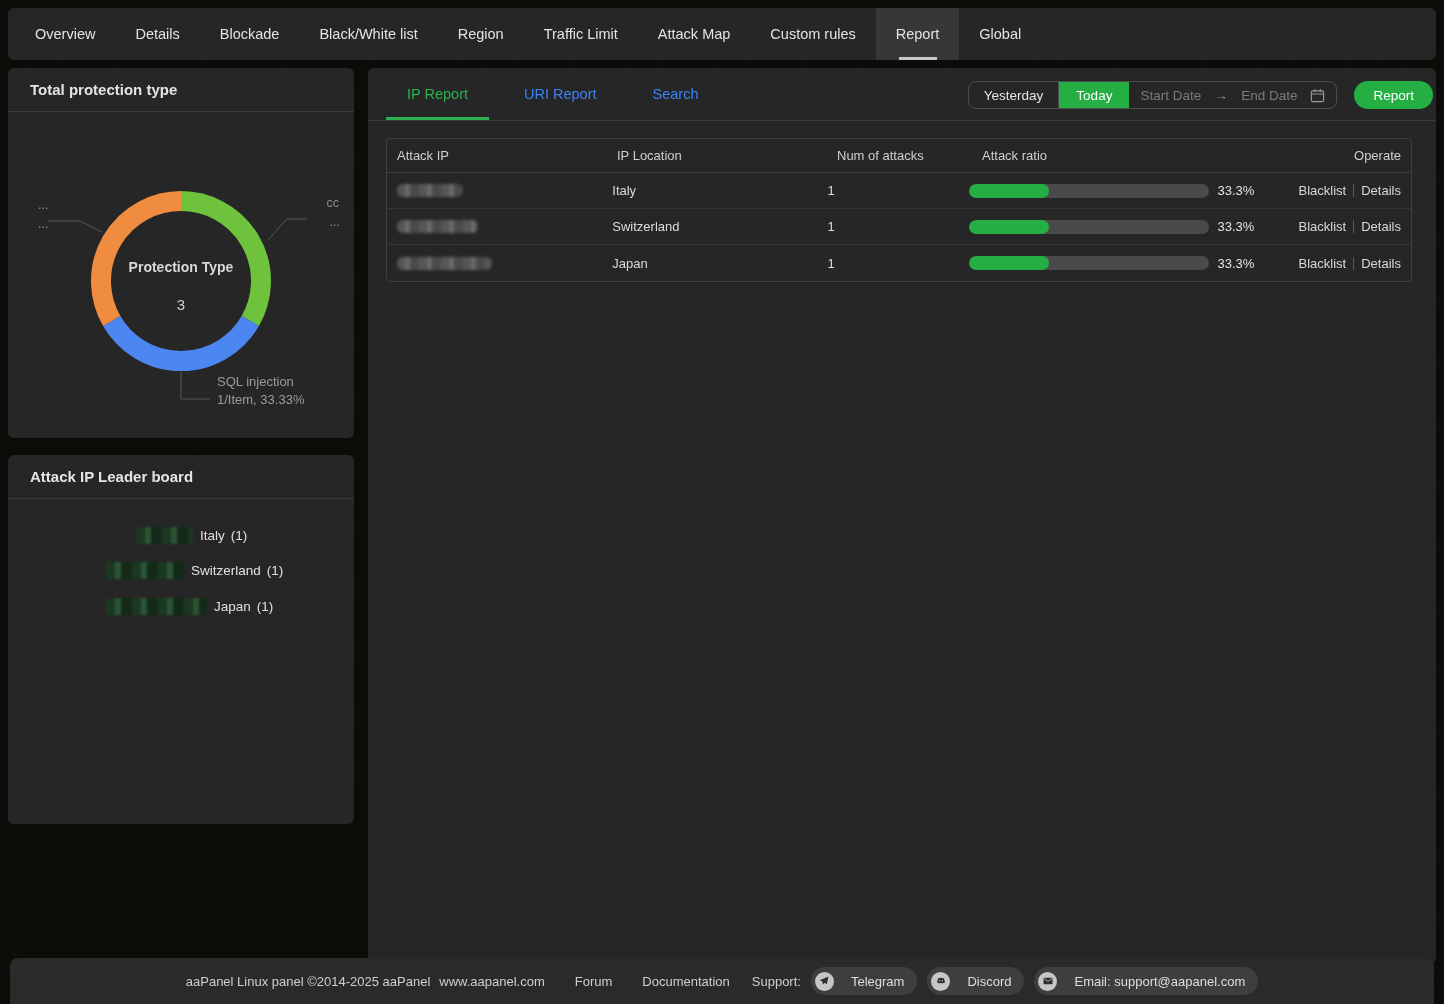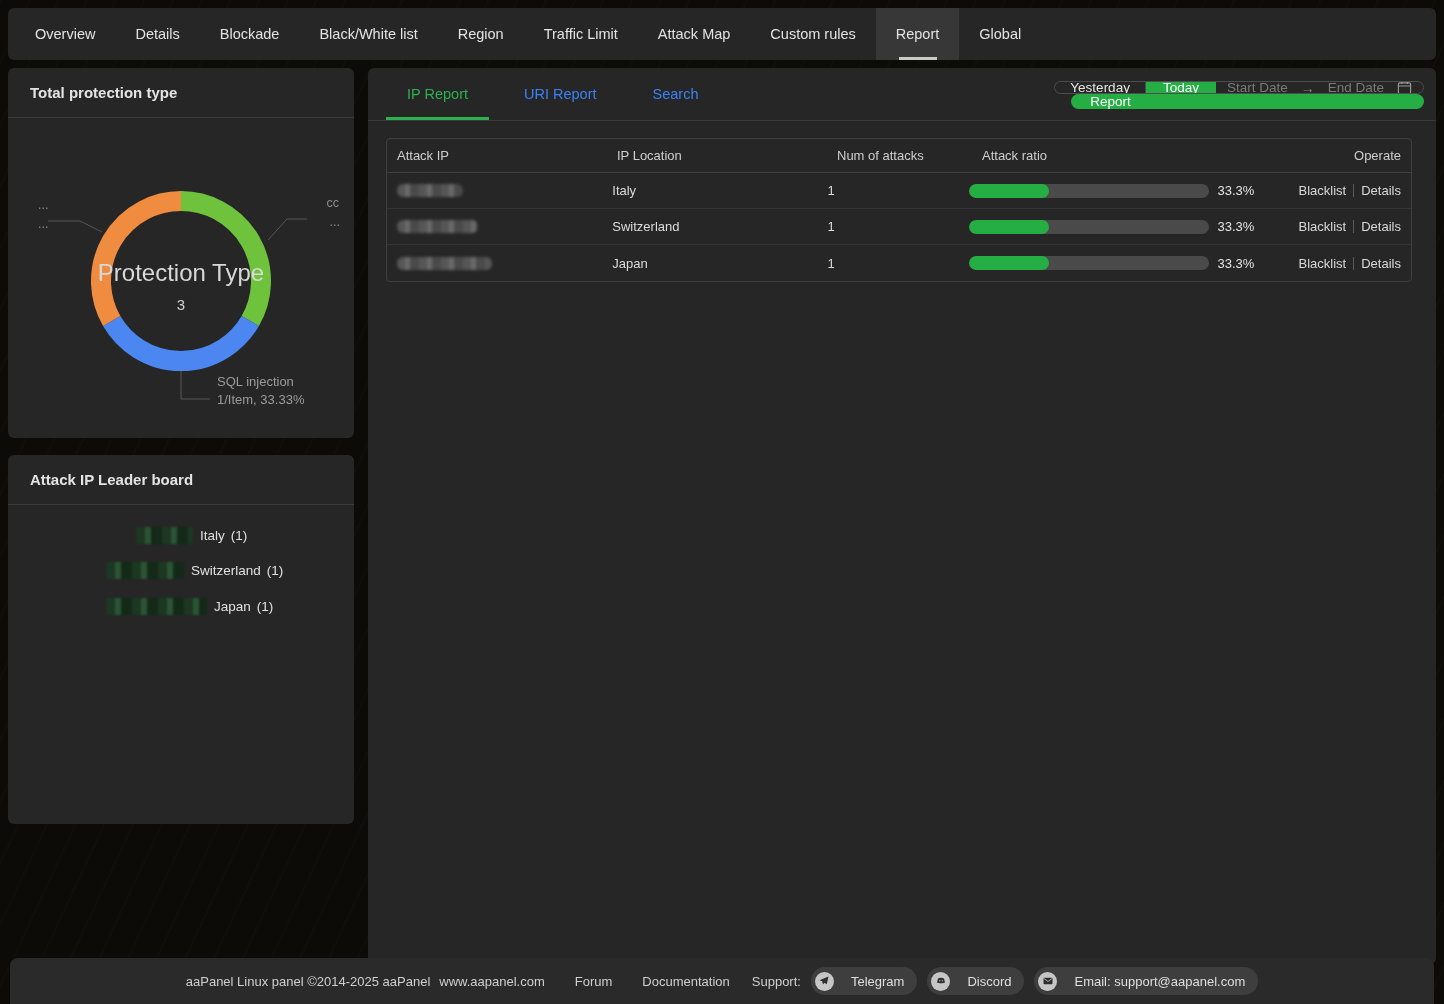--- a/index.html
+++ b/index.html
@@ -11,47 +11,47 @@
     background-image:repeating-linear-gradient(115deg, rgba(255,255,255,0.012) 0 2px, transparent 2px 26px);
   }
   
   .topnav { position:absolute; left:8px; top:8px; width:1428px; height:52px;
     background:#262626; border-radius:6px; display:flex; align-items:stretch; padding-left:7px; }
   .nav-item { display:flex; align-items:center; padding:0 20px; font-size:14.5px; color:#e3e3e3; cursor:pointer; position:relative; white-space:nowrap; }
   .nav-item.active { background:#373737; }
   .nav-underline { position:absolute; bottom:0; left:50%; transform:translateX(-50%); width:38px; height:3px; background:#c9c9c9; }
   
   .panel { position:absolute; background:#262626; border-radius:6px; }
-  .panel-header { height:50px; display:flex; align-items:center; padding-left:22px;
+  .panel-header { height:44px; display:flex; align-items:center; padding-left:22px;
     font-size:15px; font-weight:700; color:#e4e4e4; border-bottom:1px solid #3a3a3a; }
   #panel-protection { left:8px; top:68px; width:346px; height:370px; }
   #panel-leaderboard { left:8px; top:455px; width:346px; height:369px; }
   #main-panel { left:368px; top:68px; width:1068px; height:896px; }
   
   .donut-svg { position:absolute; left:0; top:0; pointer-events:none; }
   .lbl { position:absolute; font-size:12.5px; color:#8d8d8d; line-height:14px; }
   .lbl-bottom-name { font-size:13px; color:#9b9b9b; }
   .lbl-bottom-val { font-size:13px; color:#9b9b9b; }
   .center-title { position:absolute; left:0; right:0; text-align:center; top:191px;
-    font-size:24px; font-weight:400; color:#d8d8d8; }
+    font-size:14px; font-weight:700; color:#d8d8d8; }
   .center-value { position:absolute; left:0; right:0; text-align:center; top:228px;
     font-size:15px; color:#d2d2d2; }
   
   .lb-row { position:absolute; display:flex; align-items:center; }
   .lb-bar { height:17px; border-radius:2px;
     background:repeating-linear-gradient(90deg,#1c3823 0 9px,#2b5434 9px 15px,#142a19 15px 26px);
     filter:blur(1.2px); }
   .lbw0 { width:57px; } .lbw1 { width:78px; } .lbw2 { width:101px; }
   .lb-label { margin-left:7px; font-size:13.5px; color:#e0e0e0; display:flex; gap:6px; }
   
   .report-header { height:53px; border-bottom:1px solid #3a3a3a; display:flex; align-items:stretch; padding-left:18px; position:relative; }
   .rtab { display:flex; align-items:center; padding:3px 21px 0 21px; margin-right:14px;
     font-size:14.5px; color:#3b82f6; border-bottom:3px solid transparent; cursor:pointer; }
   .rtab.active { color:#2db150; border-bottom-color:#2db150; }
-  .controls { position:absolute; right:12px; top:13px; display:flex; height:28px;flex-direction:column; }
+  .controls { position:absolute; right:3px; top:13px; display:flex; align-items:center; height:28px; }
   .seg-group { display:flex; align-items:stretch; height:28px; border:1px solid #4d4d4d; border-radius:8px; overflow:hidden; }
   .seg-btn { display:flex; align-items:center; padding:0 15px; font-size:13.5px; color:#e6e6e6; cursor:pointer; }
   .seg-btn.today { background:#24ae44; color:#fff; border-left:1px solid #4d4d4d; padding:0 17px; }
   .date-range { display:flex; align-items:center; padding:0 11px; gap:13px; font-size:13.5px; color:#7b7b7b; }
   .date-arrow { color:#8a8a8a; font-size:14px; }
   .report-btn { margin-left:17px; height:28px; border-radius:14px; background:#24ae44; color:#fff;
     font-size:13.5px; display:flex; align-items:center; padding:0 19px; cursor:pointer; }
   
   .table { position:absolute; left:18px; top:70px; width:1026px; border:1px solid #404040; border-radius:4px; }
   .t-head { display:flex; height:34px; align-items:center; font-size:13px; color:#cfcfcf; border-bottom:1px solid #404040; }

